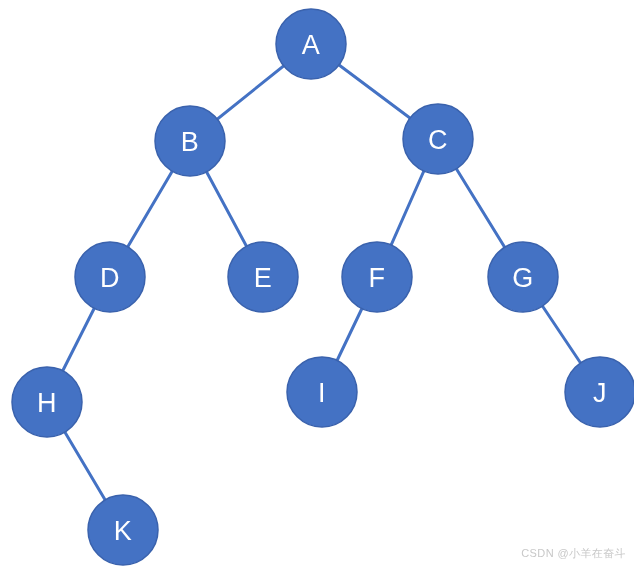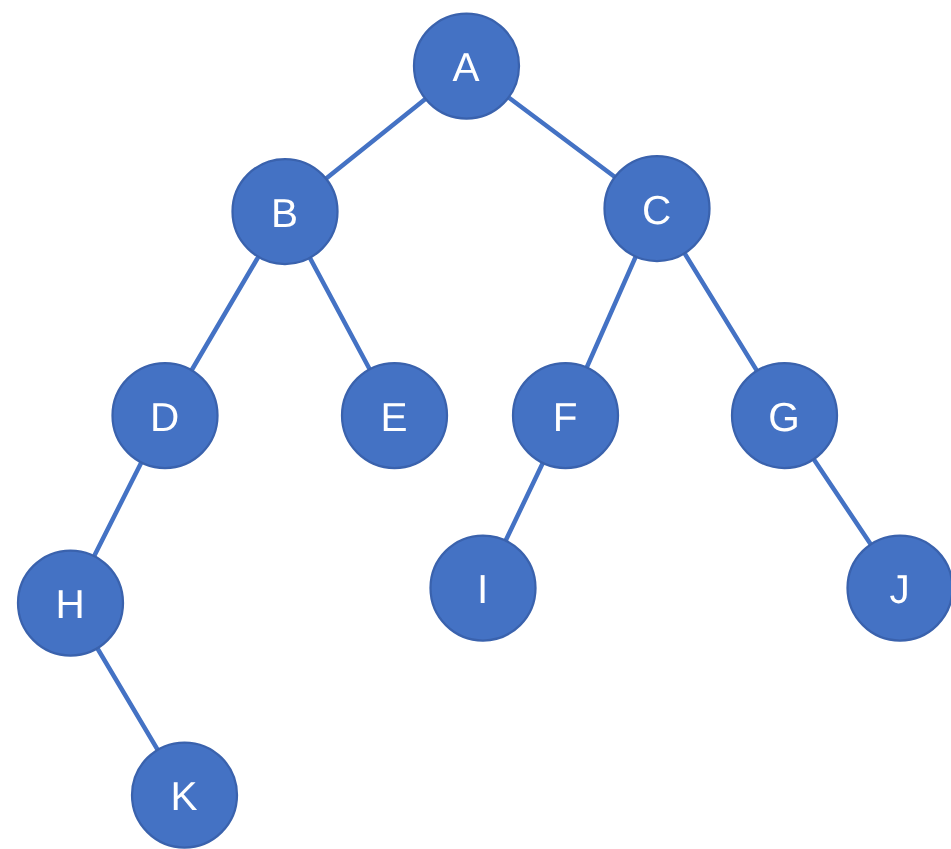--- a/index.html
+++ b/index.html
@@ -112,14 +112,15 @@
           <circle cx="600" cy="392" r="35" fill="#4472C4" stroke="#3A62AD" stroke-width="1.5" class="node-circle"></circle>
           <text x="600" y="393" class="node-label">J</text>
         </g>
         <g>
           <circle cx="123" cy="530" r="35" fill="#4472C4" stroke="#3A62AD" stroke-width="1.5" class="node-circle"></circle>
           <text x="123" y="531" class="node-label">K</text>
         </g>
       </g>
   </svg>
 
+  <div id="watermark">CSDN @小羊在奋斗</div>
 
 </div>
 
 </body></html>

